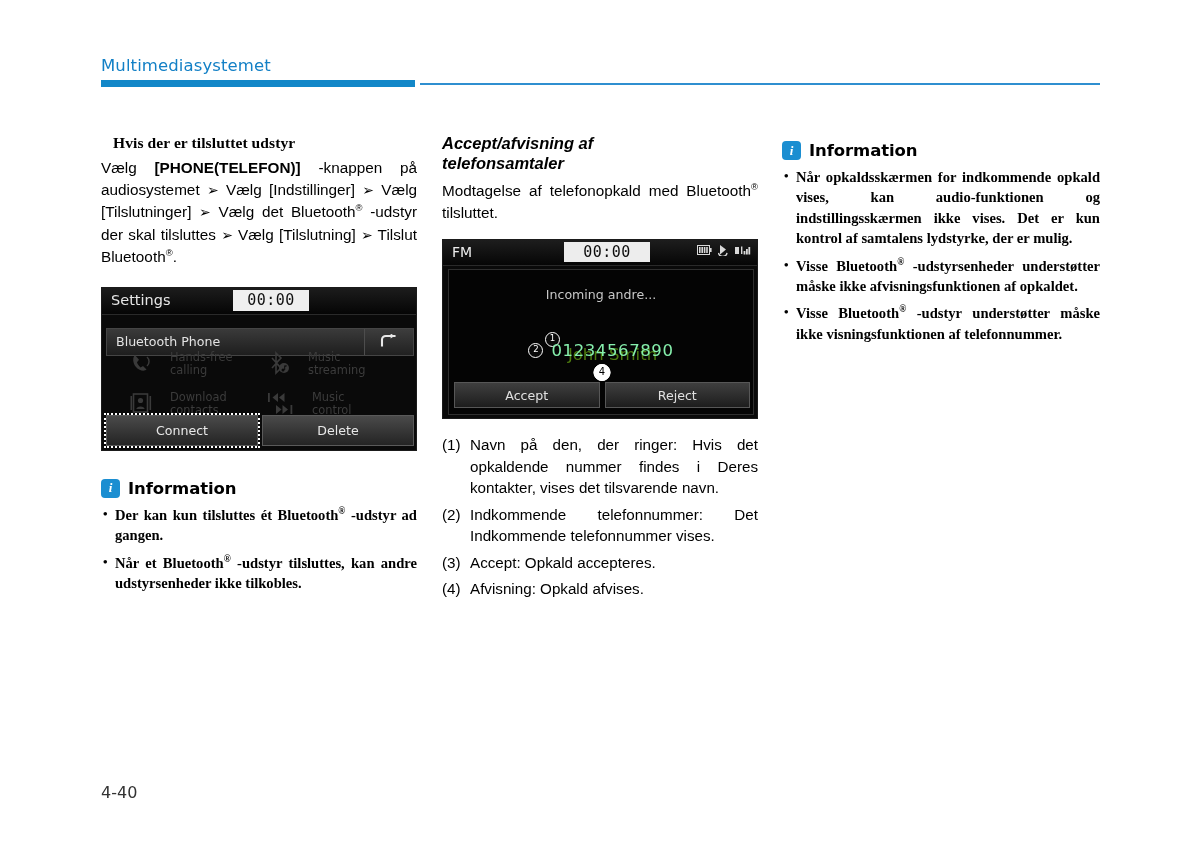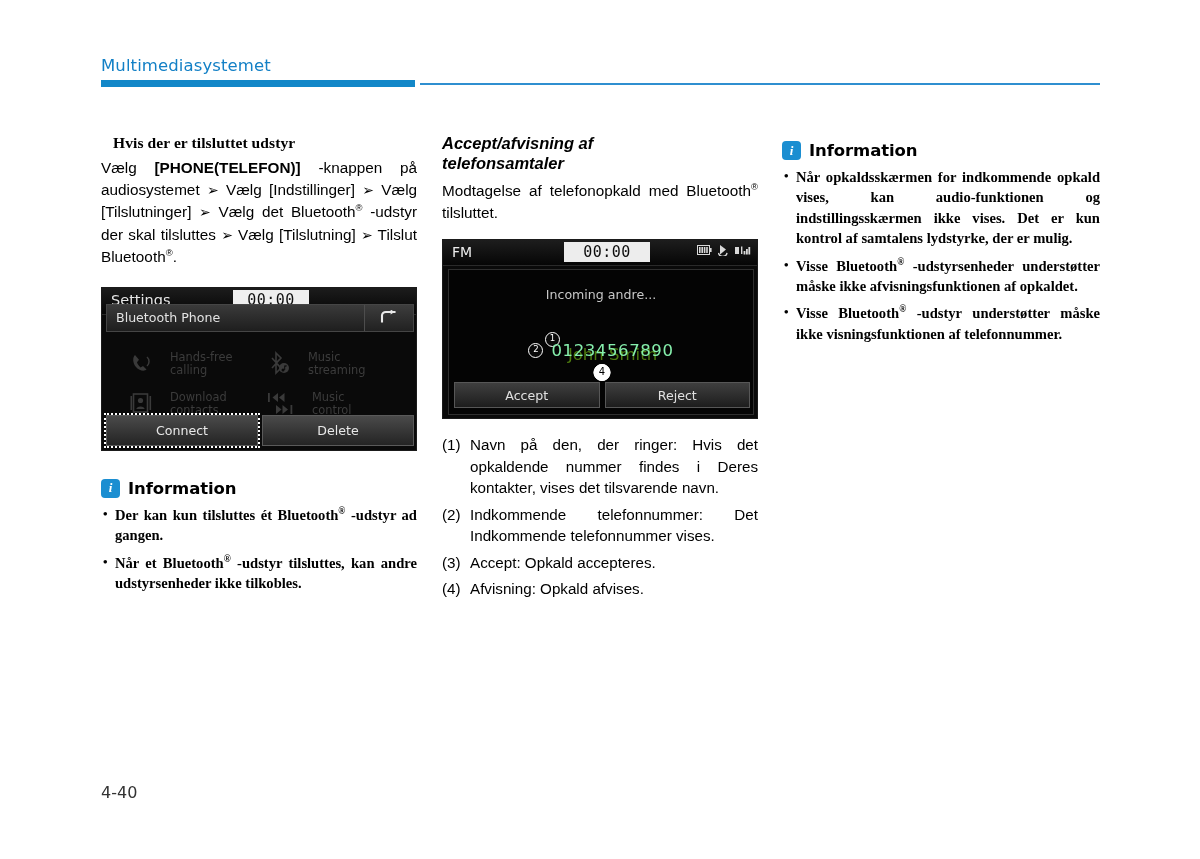--- a/index.html
+++ b/index.html
@@ -118,21 +118,21 @@
   .st-topbar .title {
     position:absolute; left:9px; top:4px; font-size:14.5px; color:#e6e6e6;
   }
   .st-topbar .clock {
     position:absolute; left:131px; top:2px; width:76px; height:21px;
     background:#efefef; color:#111; font-size:15px; font-weight:400;
     text-align:center; line-height:21px; letter-spacing:0.5px;
     font-family:"DejaVu Sans Mono", monospace;
   }
   .st-subbar {
-    position:absolute; left:4px; top:16px; width:308px; height:28px;
+    position:absolute; left:4px; top:40px; width:308px; height:28px;
     background:linear-gradient(#3a3a3a,#1e1e1e);
     border:1px solid #454545; box-sizing:border-box;
   }
   .st-subbar .sublabel {
     position:absolute; left:9px; top:5px; font-size:12.6px; color:#e2e2e2;
   }
   .st-back {
     position:absolute; right:0; top:0; width:48px; height:100%;
     border-left:1px solid #4d4d4d;
     background:linear-gradient(#3d3d3d,#212121);

